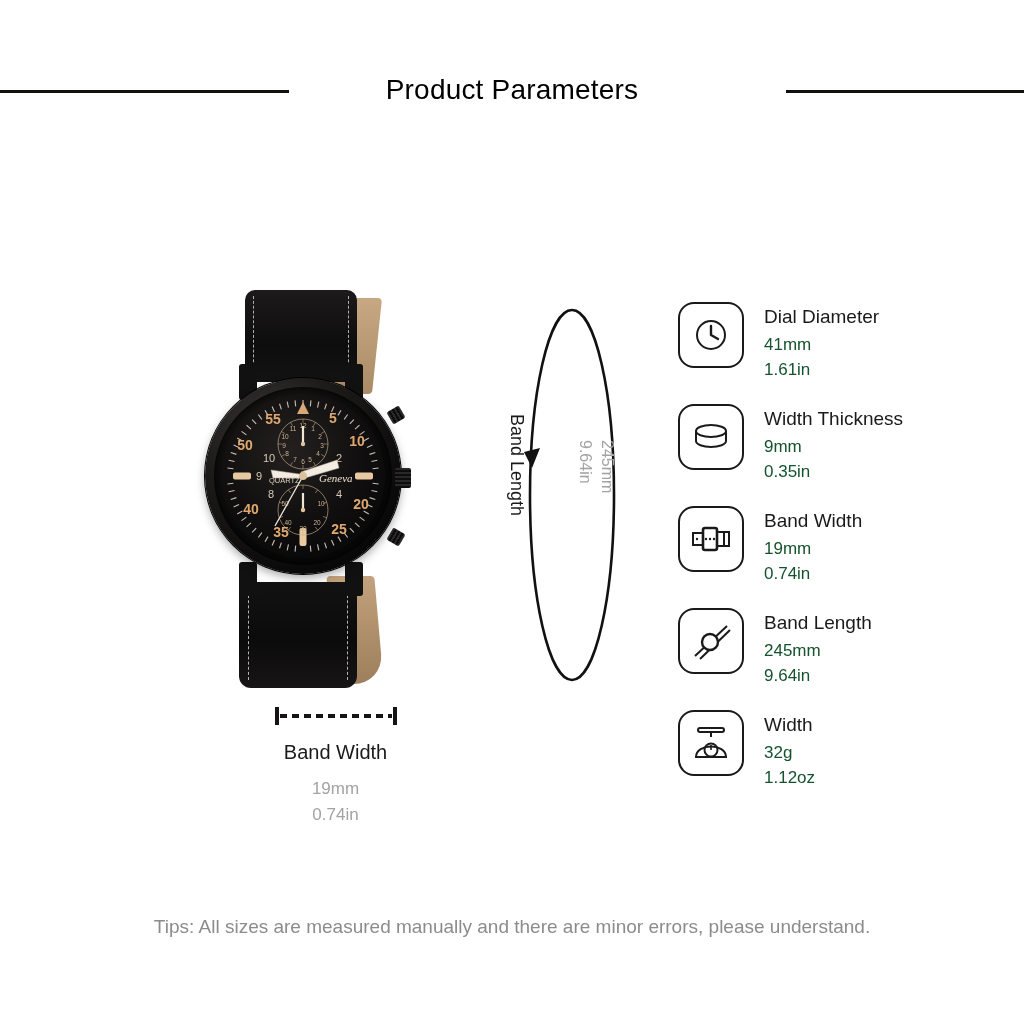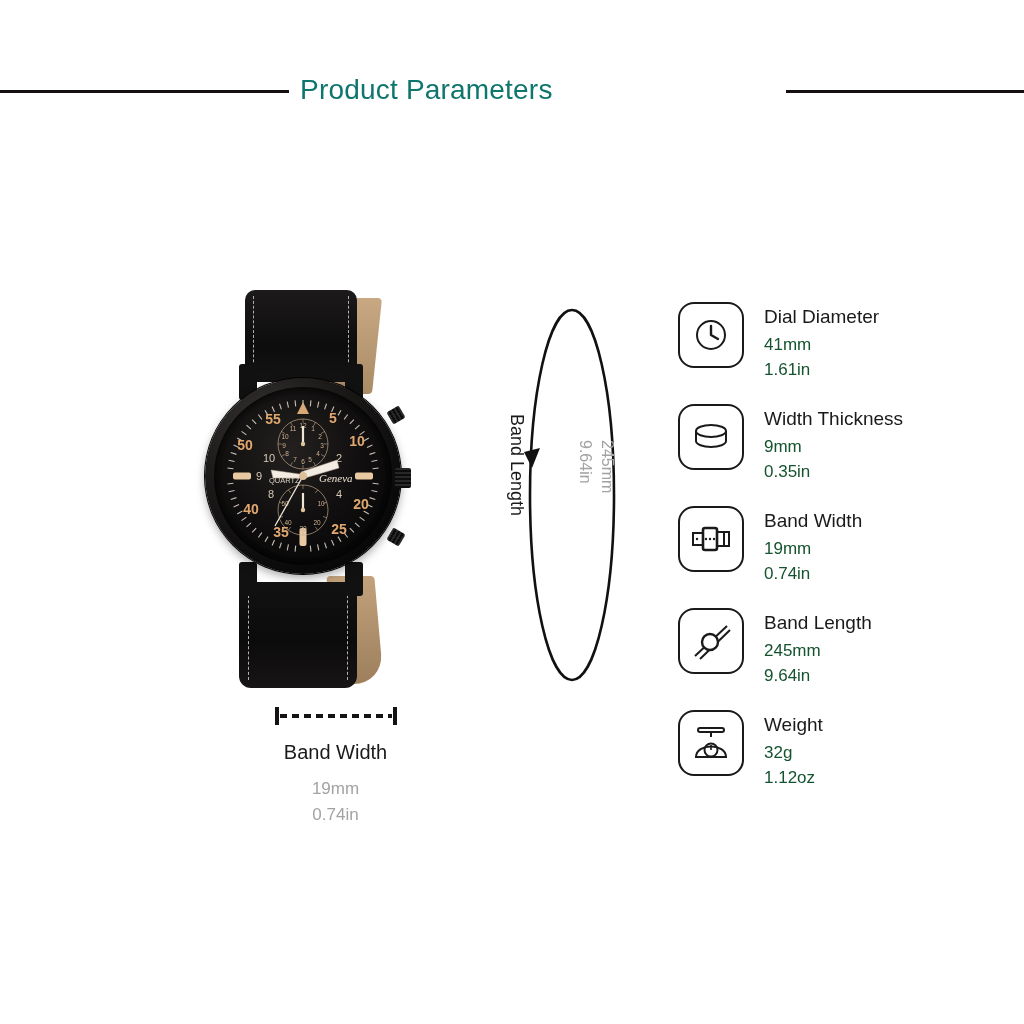--- a/index.html
+++ b/index.html
@@ -11,22 +11,22 @@
   }
   .page { position: relative; width: 1024px; height: 1024px; background: #fff; }
 
   
   .header { position: absolute; top: 68px; left: 0; width: 1024px; height: 48px; }
   .rule { position: absolute; top: 22px; height: 3px; background: #14100f; }
   .rule-left  { left: 0px;   width: 289px; }
   .rule-right { left: 786px; width: 238px; }
   .header-title {
     position: absolute; top: 0; left: 300px; width: 424px;
-    text-align: left;
-    font-size: 28px; color: #0f766e; letter-spacing: .2px;
+    text-align: center;
+    font-size: 28px; color: #000000; letter-spacing: .2px;
     line-height: 44px; white-space: nowrap;
   }
 
   
   .watch-wrap { position: absolute; left: 183px; top: 290px; width: 245px; height: 400px; }
 
   .strap { position: absolute; background: #100f0f; }
   .strap-top {
     left: 62px; top: 0px; width: 112px; height: 92px;
     border-radius: 10px 10px 4px 4px;
@@ -422,22 +422,23 @@
         <svg width="42" height="40" viewBox="0 0 42 40">
           <rect x="8" y="5" width="26" height="4" rx="2" fill="none" stroke="#1a1a1a" stroke-width="2"></rect>
           <line x1="21" y1="9" x2="21" y2="14" stroke="#1a1a1a" stroke-width="2"></line>
           <path d="M6 34 C6 20 36 20 36 34 Z" fill="none" stroke="#1a1a1a" stroke-width="2"></path>
           <line x1="5" y1="34" x2="37" y2="34" stroke="#1a1a1a" stroke-width="2"></line>
           <circle cx="21" cy="27" r="6.5" fill="none" stroke="#1a1a1a" stroke-width="2"></circle>
           <line x1="21" y1="22" x2="21" y2="27" stroke="#1a1a1a" stroke-width="1.6"></line>
         </svg>
       </div>
       <div class="spec-text">
-        <div class="spec-label">Weight</div>
+        <div class="spec-label">Width</div>
         <div class="spec-v">32g</div>
         <div class="spec-v">1.12oz</div>
       </div>
     </div>
 
   </div>
 
+  <div class="tips">Tips: All sizes are measured manually and there are minor errors, please understand.</div>
 
 </div>
 
 </body></html>

